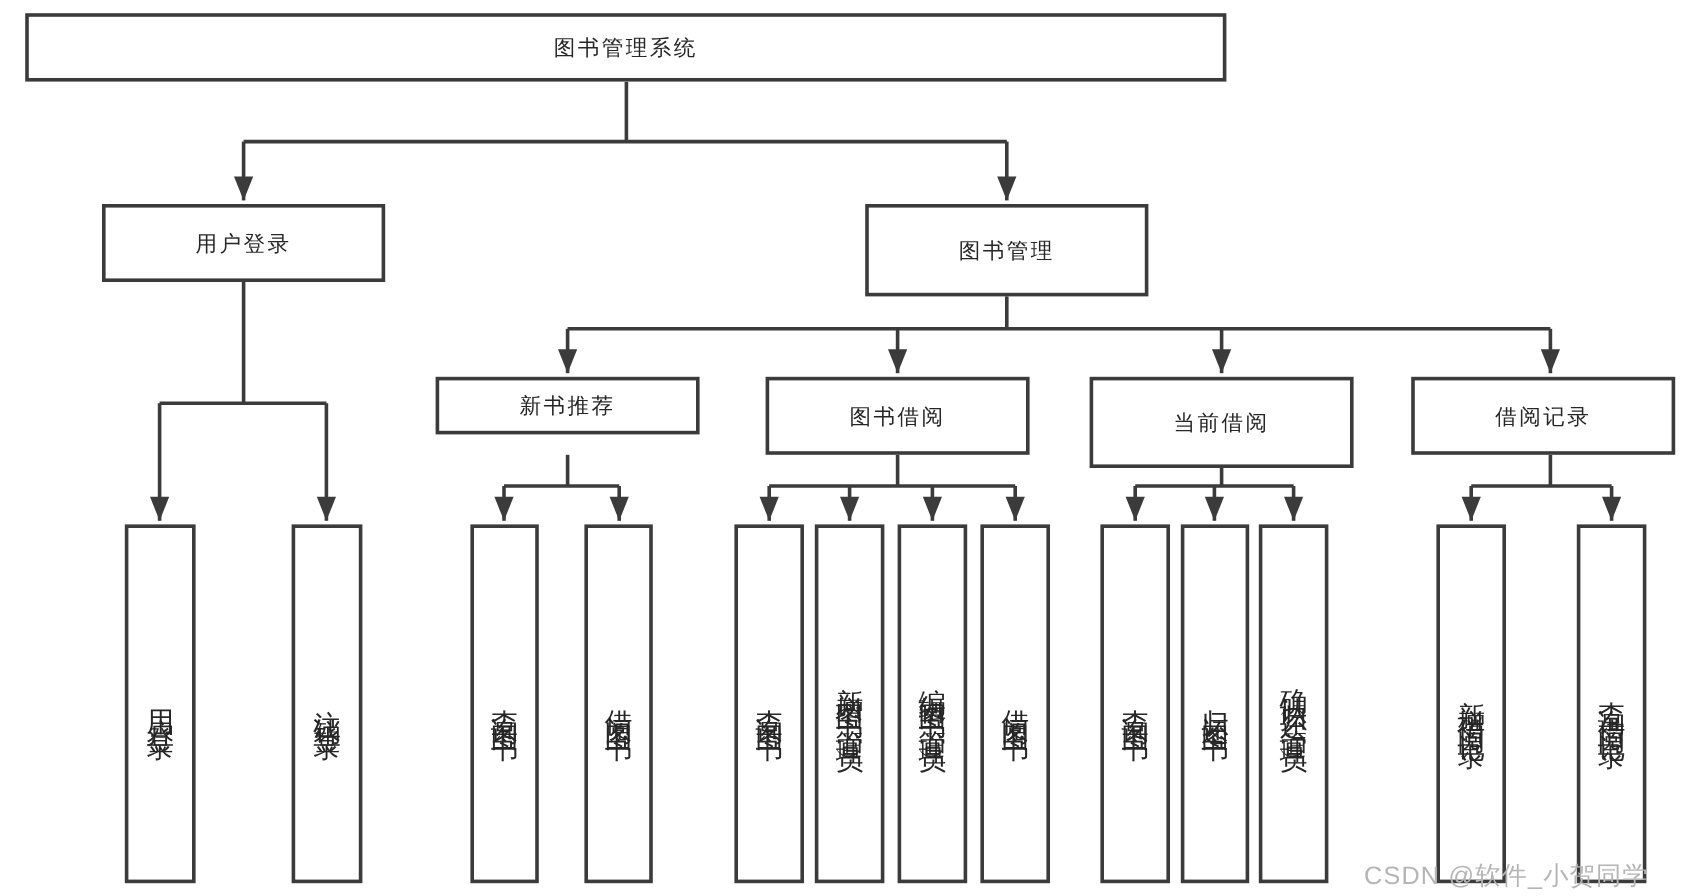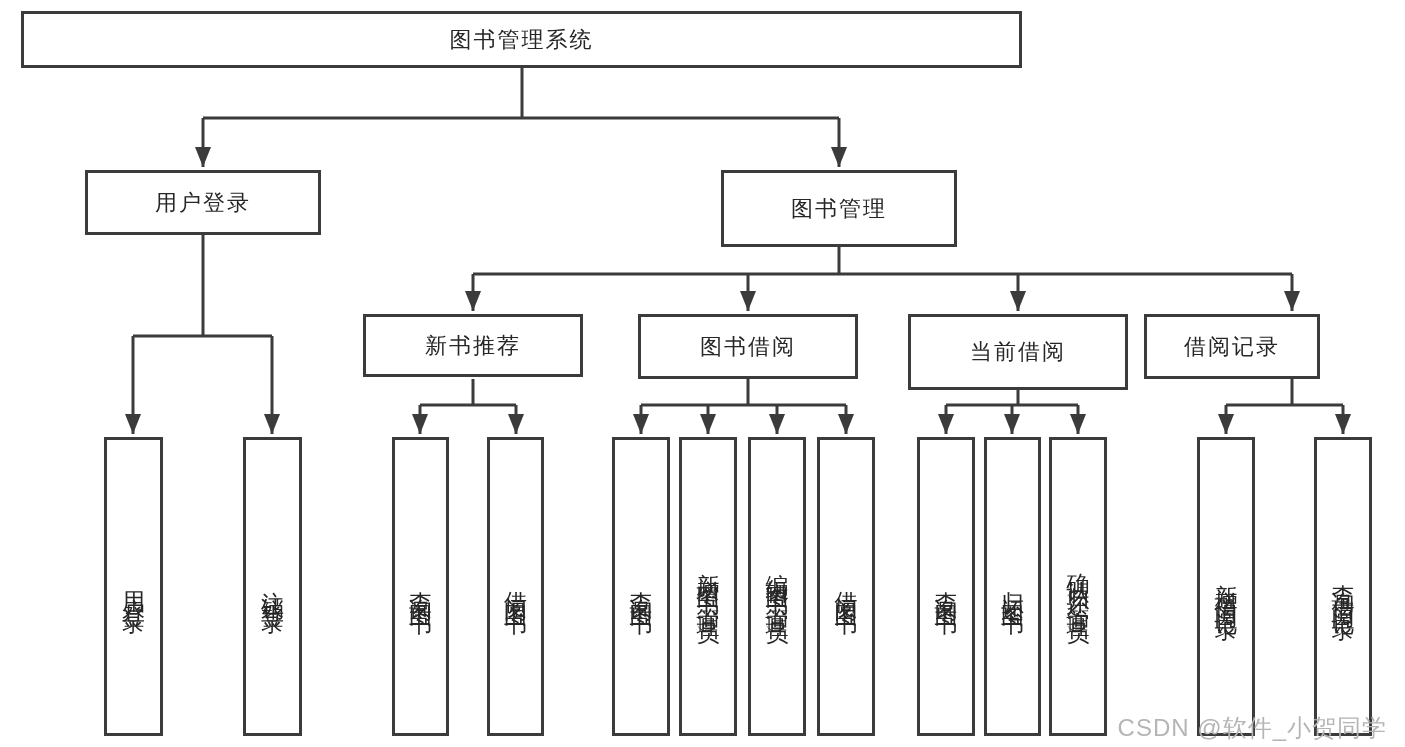--- a/index.html
+++ b/index.html
@@ -21,31 +21,31 @@
   svg.connectors path{stroke:var(--line-color);stroke-width:3;fill:none;}
   svg.connectors polygon{fill:var(--line-color);stroke:none;}
   .box{
     position:absolute;z-index:2;
     background:#fff;
     border:3px solid var(--border-color);
     box-sizing:border-box;
     display:flex;align-items:center;justify-content:center;
     color:var(--text-color);
   }
-  .box.h span{font-size:22px;letter-spacing:2px;white-space:nowrap;}
+  .box.h span{font-size:18px;letter-spacing:2px;white-space:nowrap;}
   .box.v span{
     writing-mode:vertical-rl;
     font-size:23px;line-height:1;
     letter-spacing:7px;
     white-space:nowrap;
   }
   .watermark{
     position:absolute;z-index:3;
-    right:18px;bottom:3px;
-    font-size:24px;
+    right:31px;bottom:3px;
+    font-size:21px;
     color:var(--watermark-color);
     letter-spacing:1px;
     white-space:nowrap;
   }
 </style>
 </head>
 <body>
 
 <div class="canvas">
 
@@ -115,30 +115,30 @@
     <span>图书管理系统</span>
   </div>
 
   <div class="box h" style="left:85px;top:170px;width:236px;height:65px">
     <span>用户登录</span>
   </div>
   <div class="box h" style="left:721px;top:170px;width:236px;height:77px">
     <span>图书管理</span>
   </div>
 
-  <div class="box h" style="left:363px;top:314px;width:220px;height:63px">
+  <div class="box h" style="left:363px;top:314px;width:220px;height:48px">
     <span>新书推荐</span>
   </div>
   <div class="box h" style="left:638px;top:314px;width:220px;height:65px">
     <span>图书借阅</span>
   </div>
   <div class="box h" style="left:908px;top:314px;width:220px;height:76px">
     <span>当前借阅</span>
   </div>
-  <div class="box h" style="left:1144px;top:314px;width:176px;height:65px">
+  <div class="box h" style="left:1176px;top:314px;width:220px;height:65px">
     <span>借阅记录</span>
   </div>
 
   <div class="box v" style="left:104px;top:437px;width:59px;height:299px">
     <span>用户登录</span>
   </div>
   <div class="box v" style="left:243px;top:437px;width:59px;height:299px">
     <span>注销登录</span>
   </div>
 

